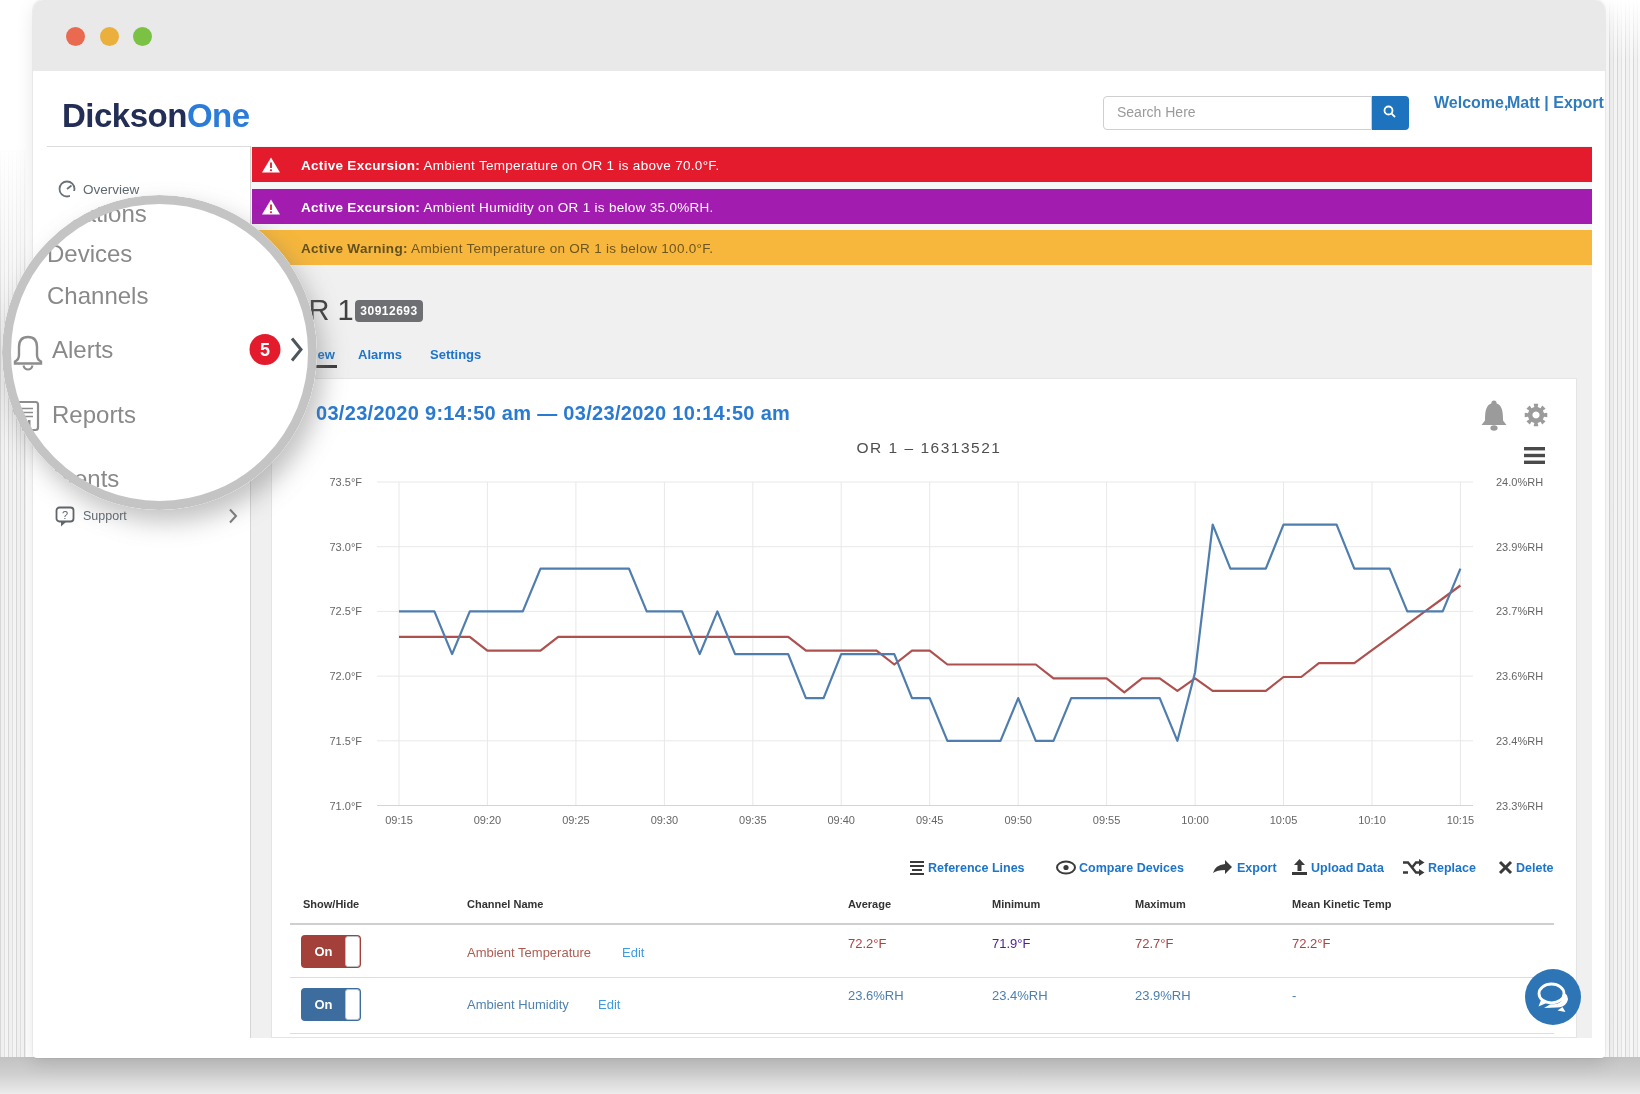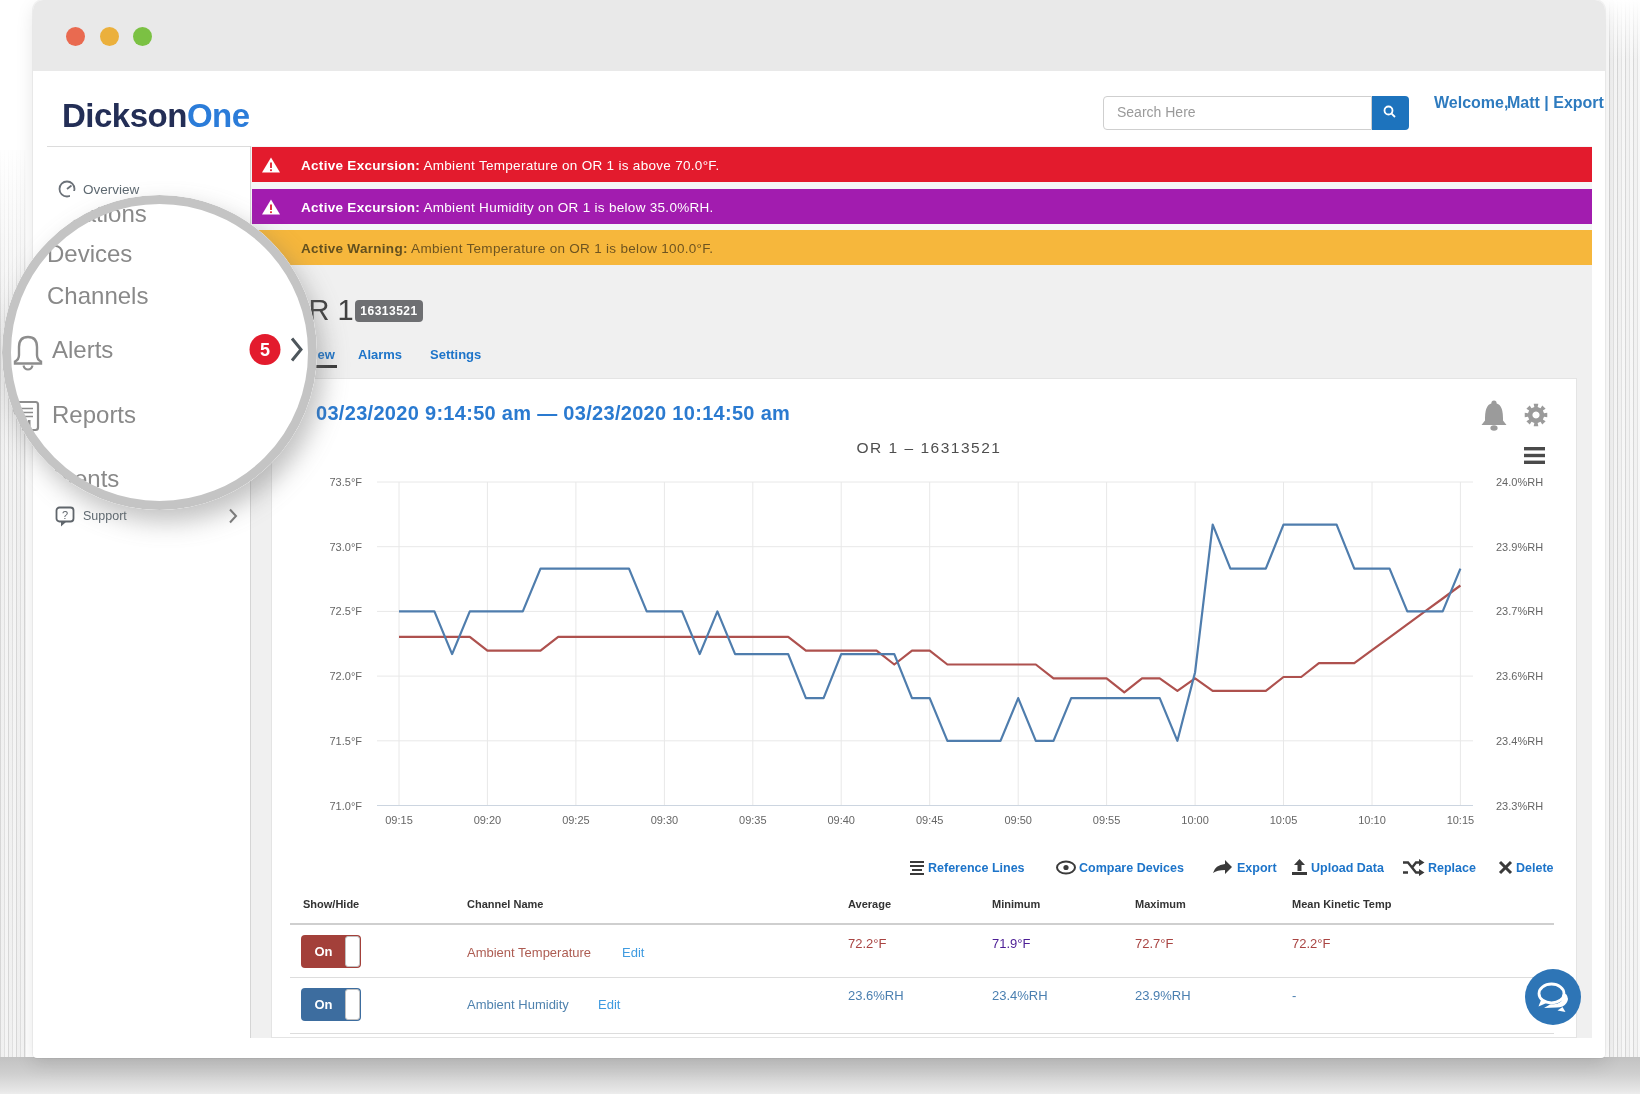--- a/index.html
+++ b/index.html
@@ -102,21 +102,21 @@
       <rect x="9.1" y="6" width="1.8" height="5.5" fill="#e31b2d"></rect>
       <rect x="9.1" y="12.8" width="1.8" height="1.8" fill="#e31b2d"></rect>
     </svg>
     <div class="bt"><b>Active Excursion:</b> Ambient Humidity on OR 1 is below 35.0%RH.</div>
   </div>
   <div class="abs banner b3">
     <div class="bt"><b style="color:#63501f;">Active Warning:</b> Ambient Temperature on OR 1 is below 100.0°F.</div>
   </div>
 
   <div class="abs heading">OR 1</div>
-  <div class="abs badge">16313521</div>
+  <div class="abs badge">30912693</div>
   <div class="abs tab active" style="left:277px;">Overview</div>
   <div class="abs tab-underline"></div>
   <div class="abs tab" style="left:358px;">Alarms</div>
   <div class="abs tab" style="left:430px;">Settings</div>
 
   <div class="abs card"></div>
   <div class="abs daterange">03/23/2020 9:14:50 am — 03/23/2020 10:14:50 am</div>
   <svg class="abs" style="left:271px; top:378px;" width="1306" height="660" font-family="Liberation Sans, sans-serif">
 
     <g fill="#9b9b9b">

